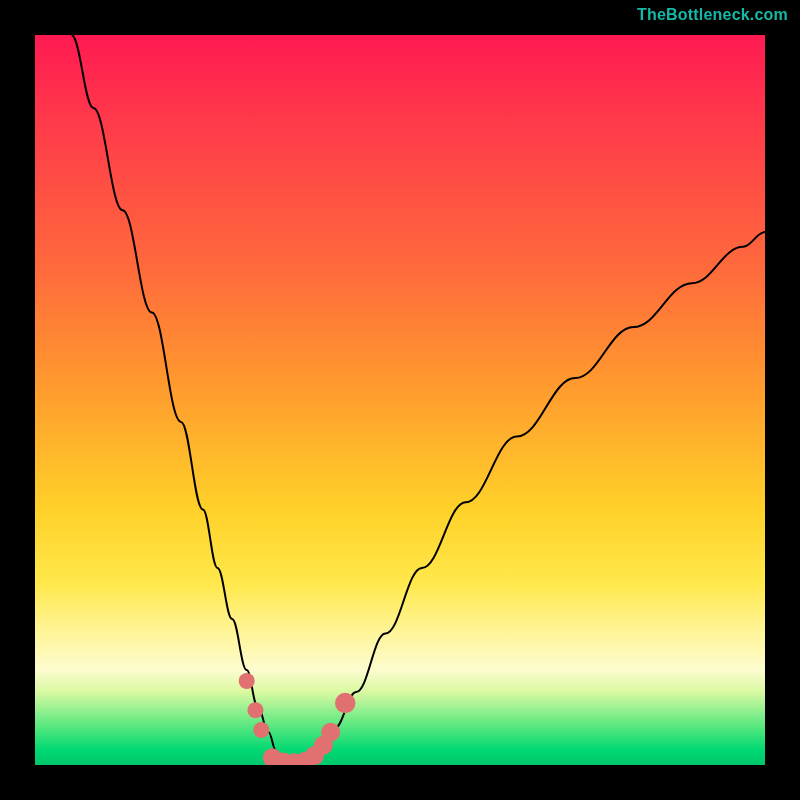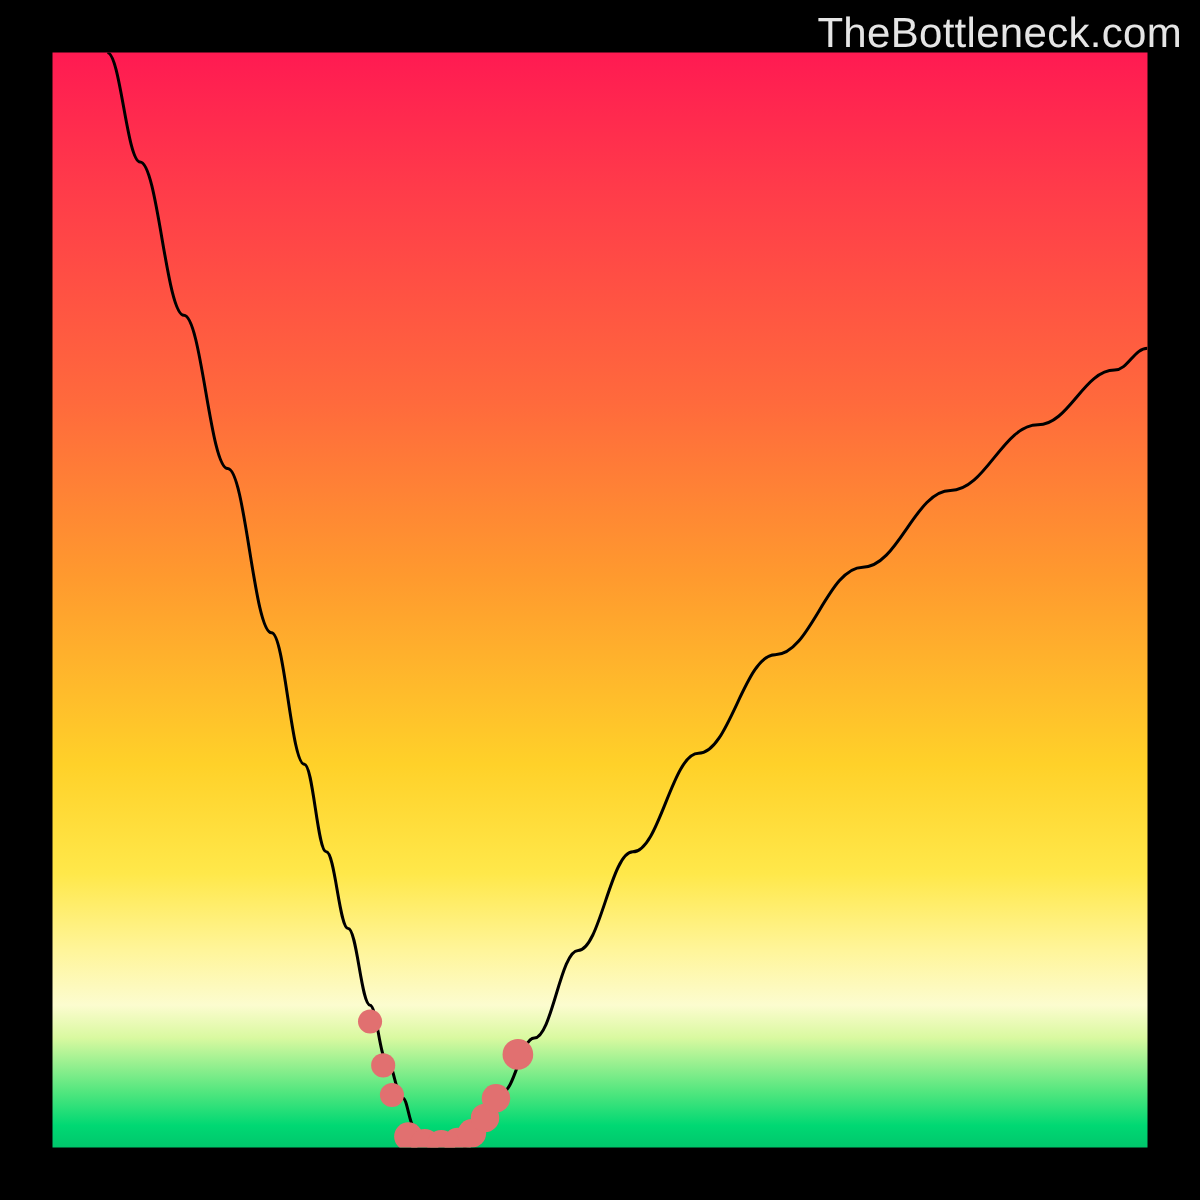--- a/index.html
+++ b/index.html
@@ -37,23 +37,23 @@
       #50e67e 95%,
       #00d873 98%,
       #00c76c 100%
     );
   }
   .watermark {
     position: absolute;
     top: 6px;
     right: 12px;
     font-family: Arial, Helvetica, sans-serif;
-    font-size: 28px;
-    font-weight: 400;
-    color: #e5e5e5;
+    font-size: 16px;
+    font-weight: 700;
+    color: #14b8a6;
     letter-spacing: 0.2px;
     user-select: none;
   }
   svg.curves {
     position: absolute;
     left: 0; top: 0;
     width: 730px; height: 730px;
   }
   .curve {
     fill: none;

